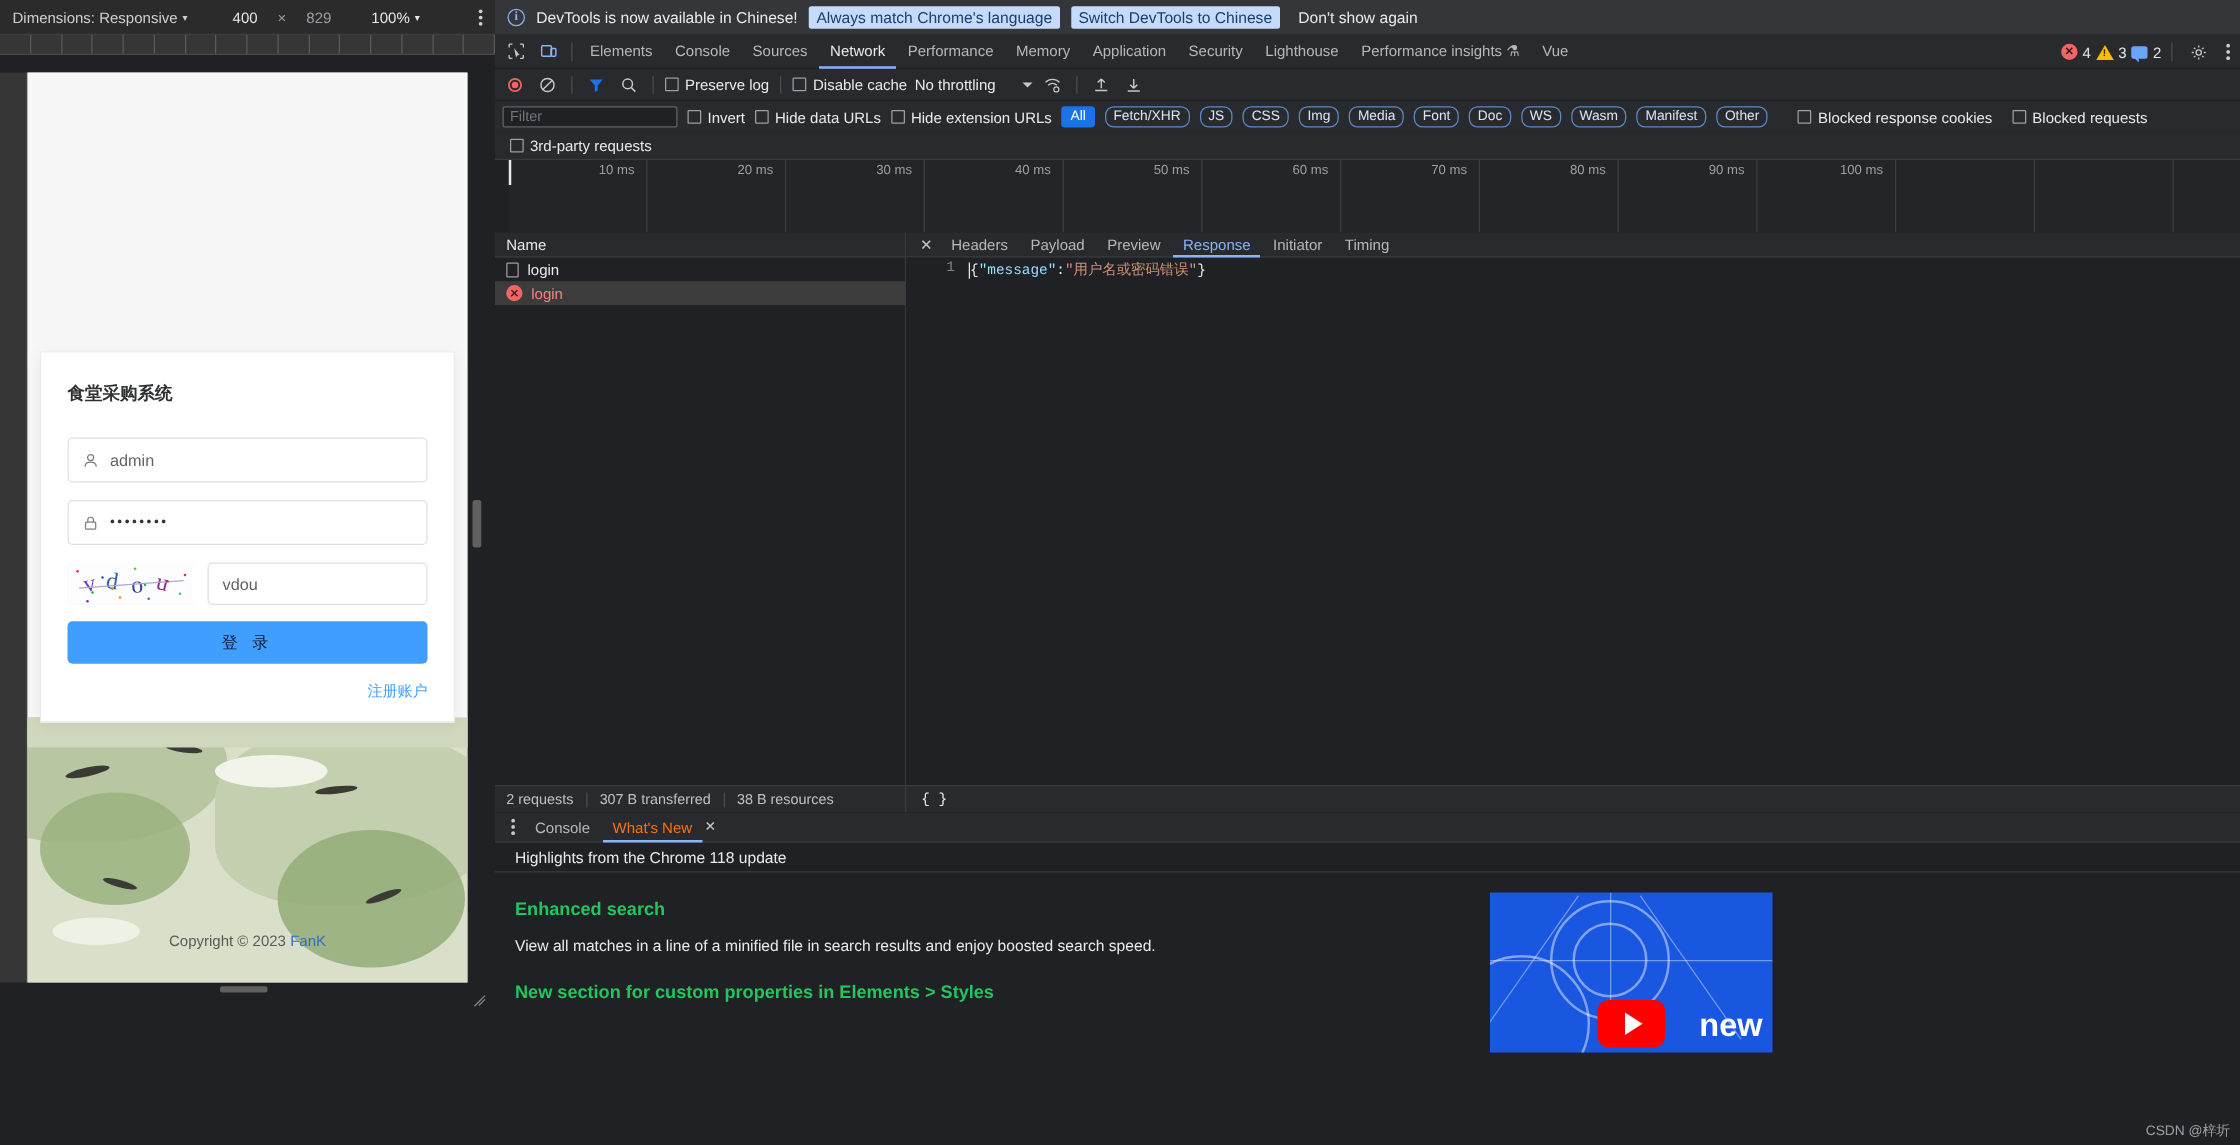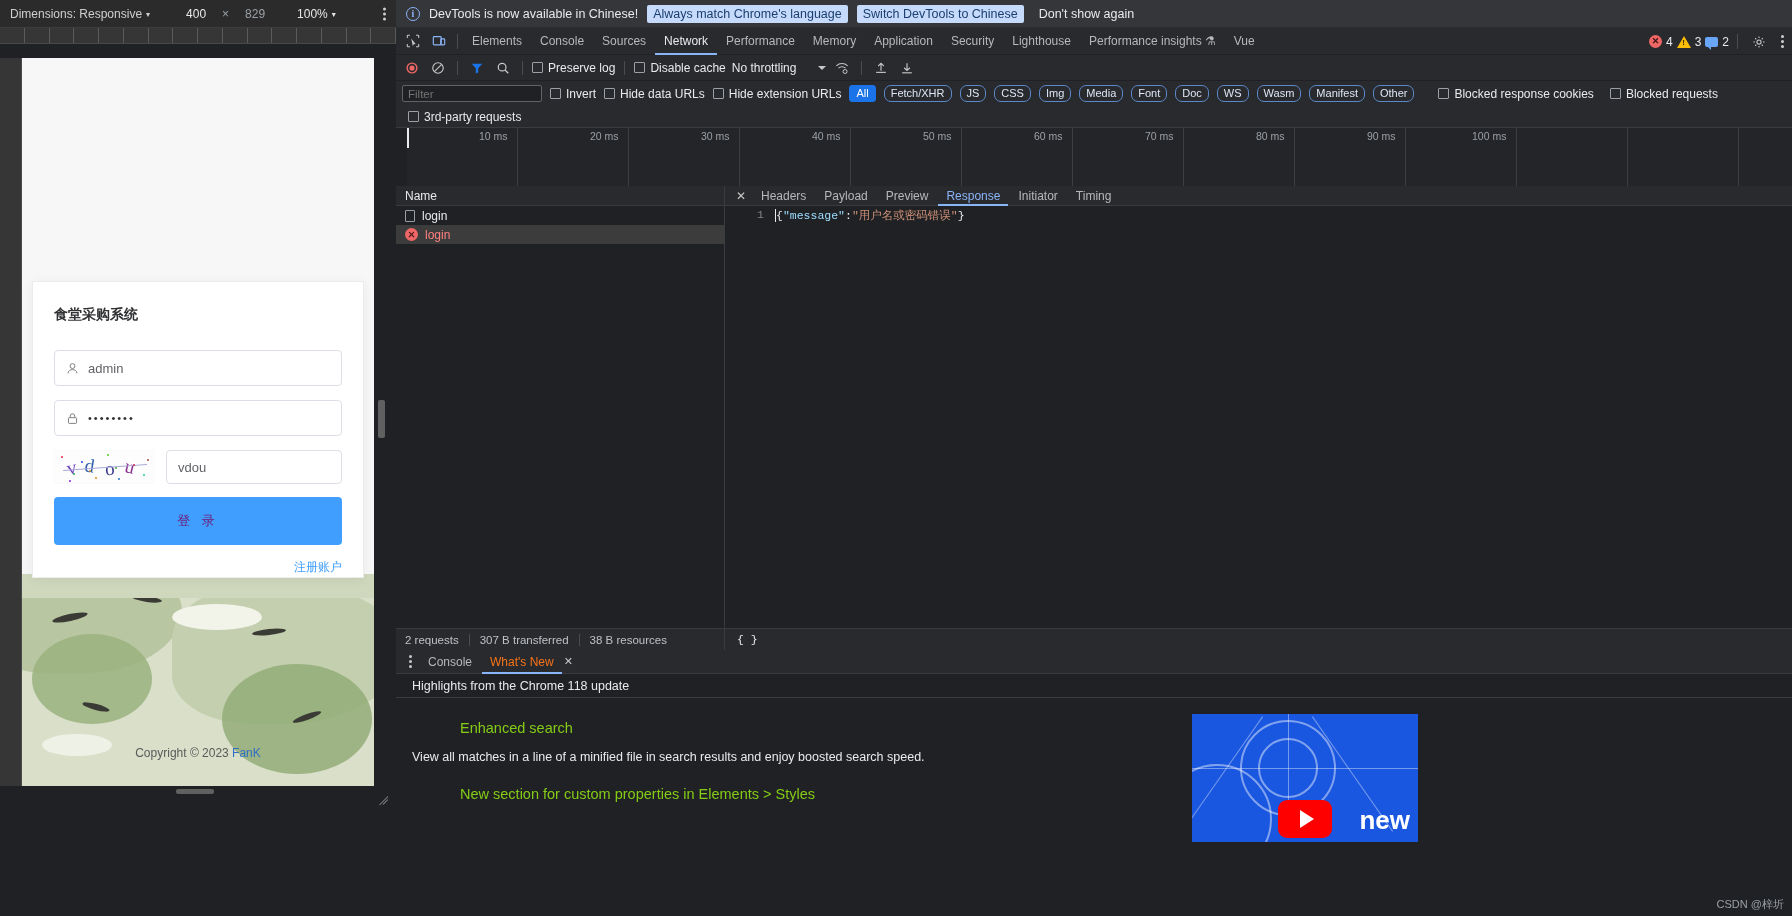--- a/index.html
+++ b/index.html
@@ -77,22 +77,22 @@
   }
   #captcha-img .ch {
     position: absolute; font-family: "Liberation Serif", serif; font-size: 19px; color: #5a4fb3;
   }
   #captcha-img .dot { position: absolute; width: 2px; height: 2px; border-radius: 50%; }
   #captcha-input {
     flex: 1; height: 34px; border: 1px solid #dcdfe6; border-radius: 4px;
     display: flex; align-items: center; padding: 0 11px; font-size: 13px; color: #606266;
   }
   #login-button {
-    width: 100%; height: 48px; background: #409eff; border: none; border-radius: 4px;
-    color: #701a75; font-size: 13px; letter-spacing: 4px; cursor: pointer;
+    width: 100%; height: 34px; background: #409eff; border: none; border-radius: 4px;
+    color: #0f172a; font-size: 13px; letter-spacing: 4px; cursor: pointer;
     display: flex; align-items: center; justify-content: center;
     font-family: "Liberation Sans", sans-serif;
   }
   #register-link {
     margin-top: 14px; text-align: right; font-size: 12px; color: #409eff; cursor: pointer;
   }
   #copyright {
     position: absolute; left: 0; bottom: 26px; width: 352px; text-align: center;
     font-size: 12px; color: #5a5a5a;
   }
@@ -255,21 +255,21 @@
   #drawer-kebab { width: 16px; display: flex; flex-direction: column; gap: 2px; align-items: center; cursor: pointer; }
   #drawer-kebab i { width: 3px; height: 3px; background: #c8c8c8; border-radius: 50%; display: block; }
   .dr-tab { padding: 0 8px; height: 24px; line-height: 24px; color: #b6b8bb; cursor: pointer; font-size: 12px; }
   .dr-tab.active { color: #f97316; box-shadow: inset 0 -2px 0 #8ab4f8; }
   .dr-close { color: #c8c8c8; cursor: pointer; font-size: 11px; padding-right: 6px; }
   #whatsnew-sub {
     height: 24px; display: flex; align-items: center; padding-left: 16px;
     color: #e8eaed; font-size: 12.5px; border-bottom: 1px solid #3a3b3e;
   }
   #whatsnew-body { padding: 22px 16px 0 16px; position: relative; }
-  .wn-h { color: #84cc16; font-size: 14.5px; font-weight: normal; margin-bottom: 14px; margin-left: 48px; }
+  .wn-h { color: #22c55e; font-size: 14.5px; font-weight: bold; margin-bottom: 14px; }
   .wn-p { color: #e8eaed; font-size: 12.5px; margin-bottom: 22px; }
   #wn-thumb {
     position: absolute; right: 374px; top: 16px; width: 226px; height: 128px;
     background: #1a57e0; overflow: hidden;
   }
   #wn-thumb .ring { position: absolute; border: 2px solid rgba(255,255,255,.45); border-radius: 50%; }
   #wn-thumb .line { position: absolute; background: rgba(255,255,255,.4); }
   #wn-play {
     position: absolute; left: 50%; bottom: 4px; transform: translateX(-50%);
     width: 54px; height: 38px; background: #ff0000; border-radius: 9px;

